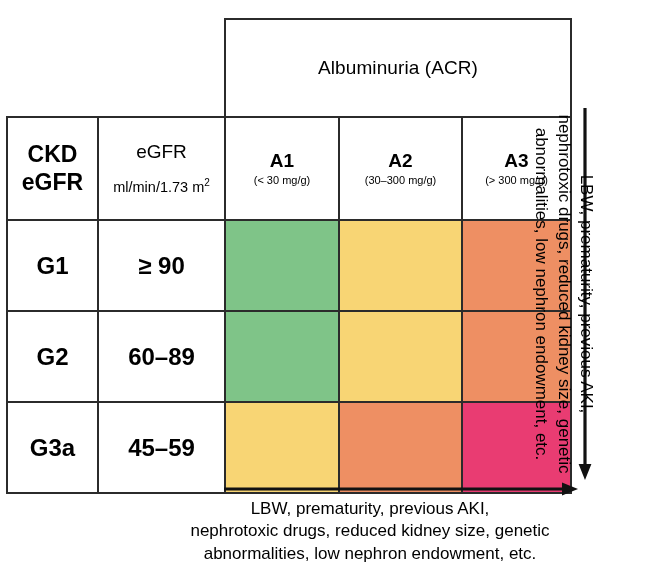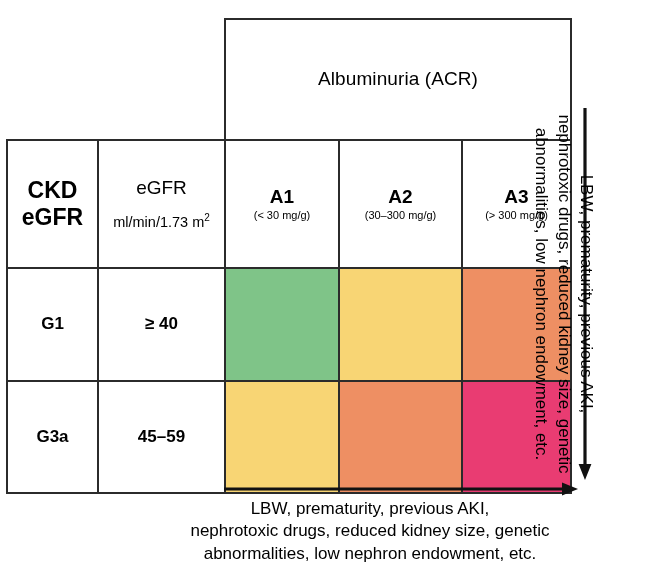--- a/index.html
+++ b/index.html
@@ -97,21 +97,21 @@
     font-weight: normal;
     margin-top: 8px;
   }
   .egfr-head-sub sup {
     font-size: 10px;
     vertical-align: super;
     line-height: 0;
   }
 
   td.stage-cell, td.egfr-cell {
-    font-size: 17px;
+    font-size: 24px;
     font-weight: bold;
     height: 57.5px;
   }
 
   td.risk-cell {
     height: 57.5px;
   }
 
   
   .h-arrow {
@@ -200,26 +200,33 @@
             <span class="col-head-sub">(30–300 mg/g)</span>
           </td>
           <td class="col-head">
             <span class="col-head-main">A3</span>
             <span class="col-head-sub">(&gt; 300 mg/g)</span>
           </td>
         </tr>
 
         <tr>
           <td class="stage-cell">G1</td>
-          <td class="egfr-cell">≥ 40</td>
+          <td class="egfr-cell">≥ 90</td>
           <td class="risk-cell" style="background: rgb(127, 196, 136);"></td>
           <td class="risk-cell" style="background: rgb(248, 213, 116);"></td>
           <td class="risk-cell" style="background: rgb(238, 143, 99);"></td>
         </tr>
 
+        <tr>
+          <td class="stage-cell">G2</td>
+          <td class="egfr-cell">60–89</td>
+          <td class="risk-cell" style="background: rgb(127, 196, 136);"></td>
+          <td class="risk-cell" style="background: rgb(248, 213, 116);"></td>
+          <td class="risk-cell" style="background: rgb(238, 143, 99);"></td>
+        </tr>
 
         <tr>
           <td class="stage-cell">G3a</td>
           <td class="egfr-cell">45–59</td>
           <td class="risk-cell" style="background: rgb(248, 213, 116);"></td>
           <td class="risk-cell" style="background: rgb(238, 143, 99);"></td>
           <td class="risk-cell" style="background: rgb(233, 60, 114);"></td>
         </tr>
 
 

